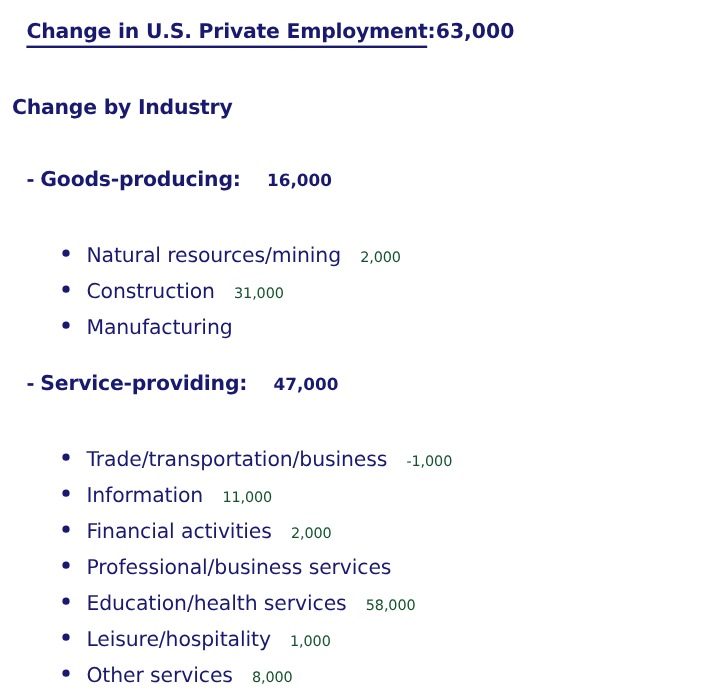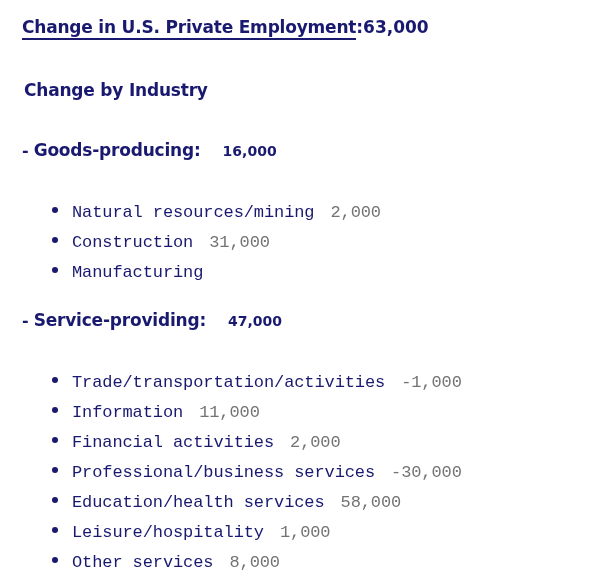--- a/index.html
+++ b/index.html
@@ -50,21 +50,21 @@
   .headline-value {
     font-size: 17px;
     font-weight: bold;
     color: #191970;
     line-height: 1.1;
   }
 
   
   .section-heading {
     position: absolute;
-    left: 24px;
+    left: 10px;
     top: 80px;
     font-size: 17px;
     font-weight: bold;
     letter-spacing: -0.2px;
     color: #191970;
   }
 
   
   .group {
     position: absolute;
@@ -93,21 +93,20 @@
     margin-left: 22px;
   }
 
   
   .bullet-list {
     position: absolute;
     left: 52px;
     margin: 0;
     padding: 0;
     list-style: none;
-    font-family: Liberation Mono, monospace;
   }
   .bullet-list.goods-items { top: 198px; }
   .bullet-list.service-items { top: 368px; }
 
   .bullet-item {
     display: flex;
     align-items: baseline;
     white-space: nowrap;
     height: 30px;
     line-height: 30px;
@@ -123,23 +122,23 @@
     position: relative;
     top: -4px;
   }
   .bullet-label {
     font-size: 17px;
     font-weight: normal;
     color: #191970;
     letter-spacing: -0.1px;
   }
   .bullet-value {
-    font-size: 17px;
+    font-size: 12px;
     font-weight: normal;
-    color: #737373;
+    color: #14532d;
     margin-left: 16px;
     letter-spacing: -0.1px;
   }
 </style>
 </head>
 <body>
 
 <div class="page">
 
   <div class="headline-row">
@@ -171,37 +170,36 @@
     </li>
   </ul>
 
   <div class="group service">
     <span class="group-dash">-</span><span class="group-label">Service-providing</span><span class="group-label">:</span><span class="group-value">47,000</span>
   </div>
 
   <ul class="bullet-list service-items">
     <li class="bullet-item">
       <span class="bullet-dot"></span>
-      <span class="bullet-label">Trade/transportation/activities</span>
+      <span class="bullet-label">Trade/transportation/business</span>
       <span class="bullet-value">-1,000</span>
     </li>
     <li class="bullet-item">
       <span class="bullet-dot"></span>
       <span class="bullet-label">Information</span>
       <span class="bullet-value">11,000</span>
     </li>
     <li class="bullet-item">
       <span class="bullet-dot"></span>
       <span class="bullet-label">Financial activities</span>
       <span class="bullet-value">2,000</span>
     </li>
     <li class="bullet-item">
       <span class="bullet-dot"></span>
       <span class="bullet-label">Professional/business services</span>
-      <span class="bullet-value">-30,000</span>
     </li>
     <li class="bullet-item">
       <span class="bullet-dot"></span>
       <span class="bullet-label">Education/health services</span>
       <span class="bullet-value">58,000</span>
     </li>
     <li class="bullet-item">
       <span class="bullet-dot"></span>
       <span class="bullet-label">Leisure/hospitality</span>
       <span class="bullet-value">1,000</span>

